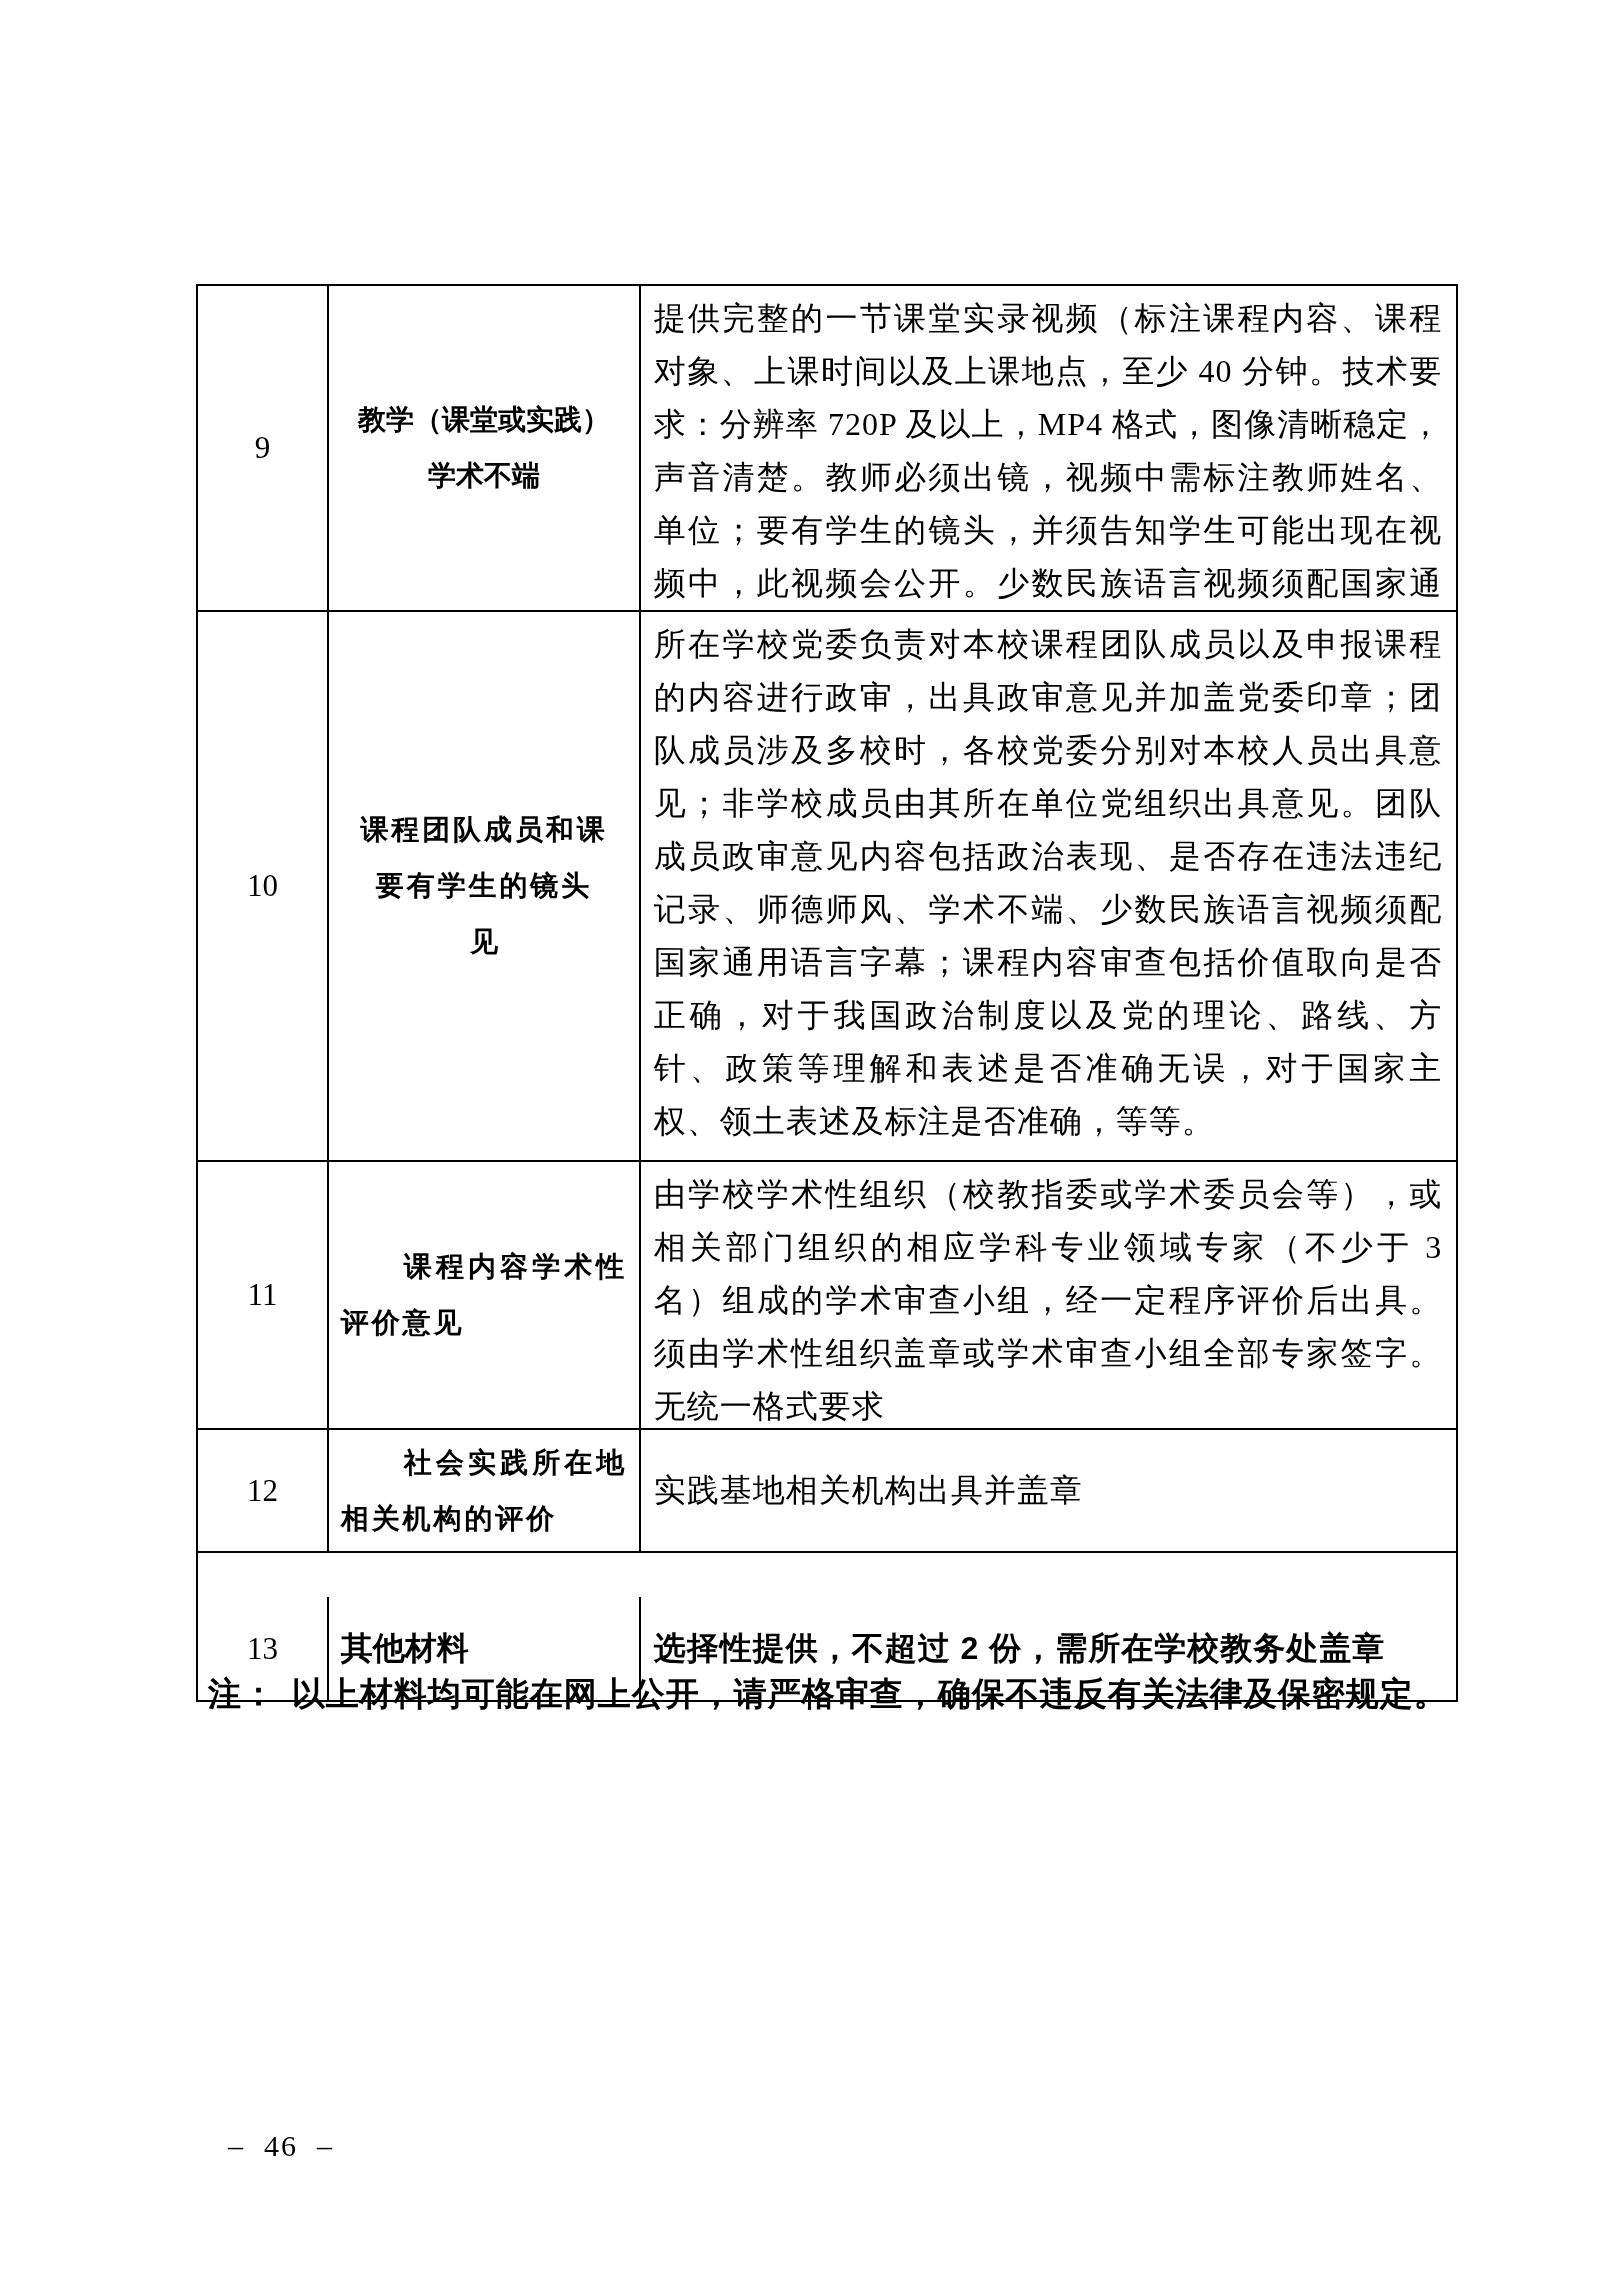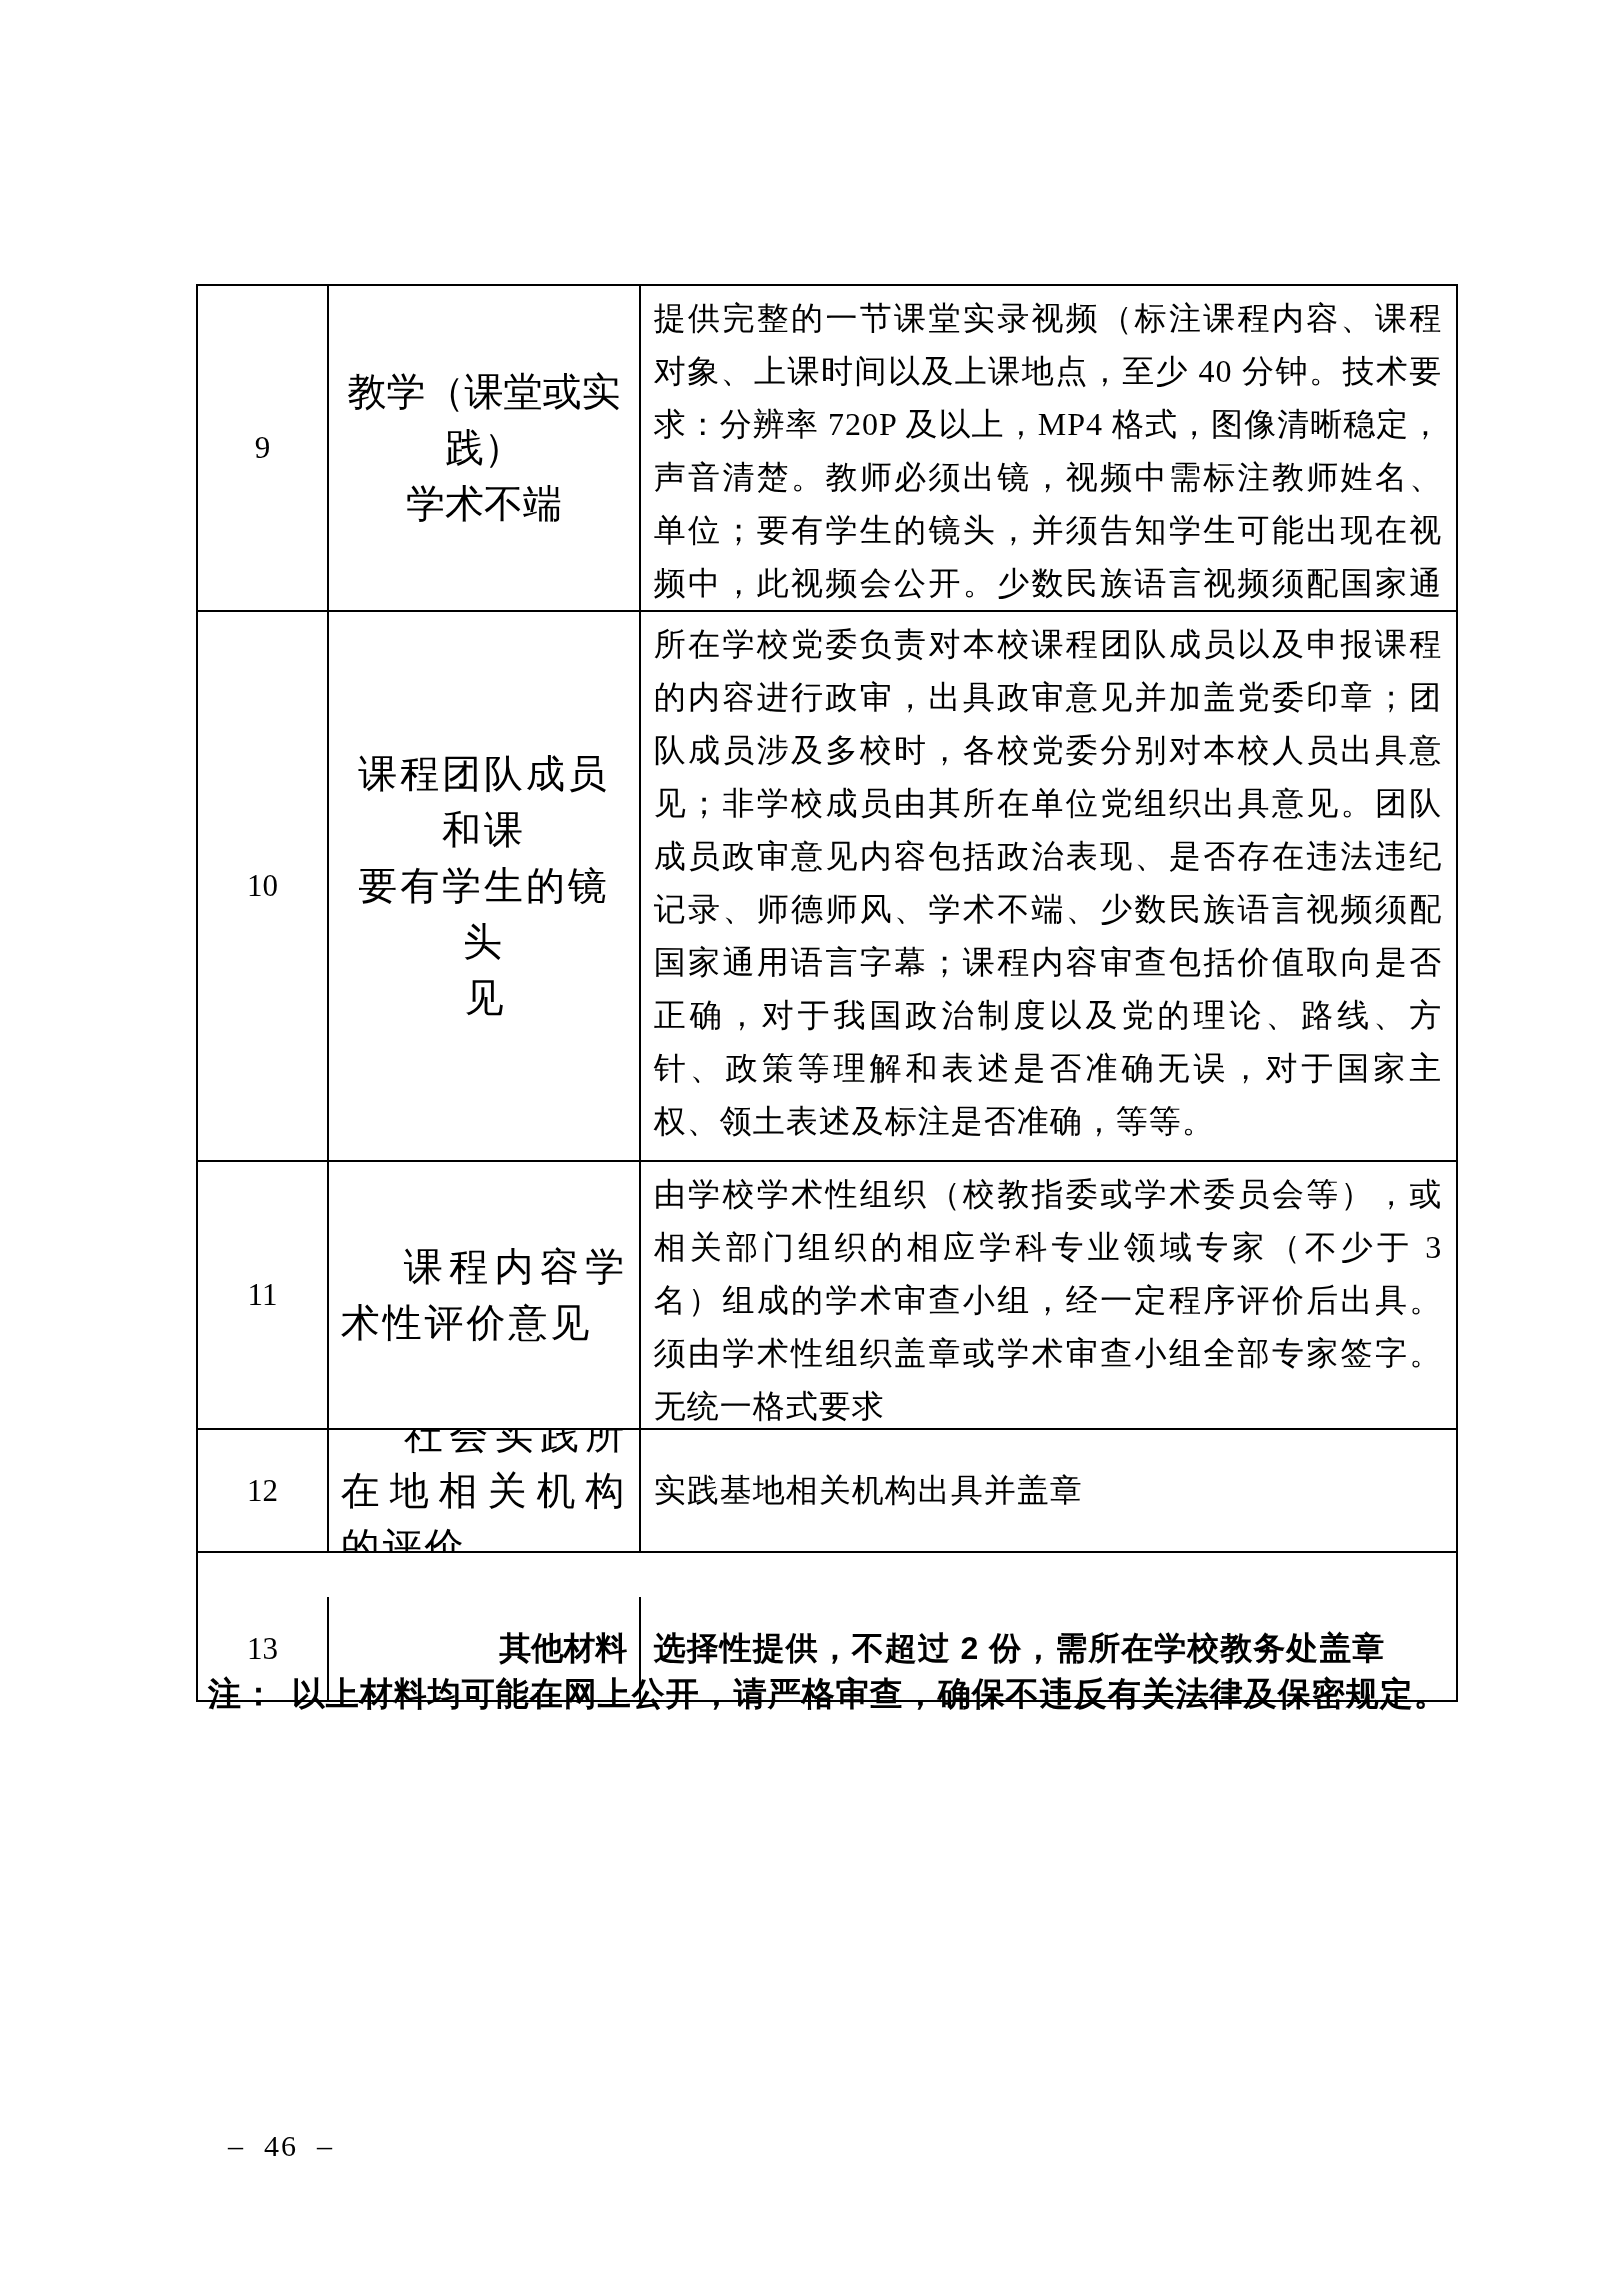--- a/index.html
+++ b/index.html
@@ -51,23 +51,24 @@
     justify-content: center;
     font-size: 31px;
   }
   .cell-label {
     width: 312px;
     flex: 0 0 312px;
     border-right: 2px solid #000000;
     display: flex;
     flex-direction: column;
     justify-content: center;
-    font-size: 39px;
+    font-size: 28px;
     line-height: 56px;
     padding: 0 11.8px;
+    font-weight: bold;
   }
   .label-line { text-align: center; }
   .ls3 { letter-spacing: 2.9px; }
   .label-wrap {
     text-align: justify;
     text-indent: 63px;
     letter-spacing: 2.9px;
   }
   .cell-content {
     flex: 1 1 auto;
@@ -80,21 +81,21 @@
   .cell-content.single {
     display: flex;
     align-items: center;
     text-align: left;
     padding-top: 0;
   }
   .bold-hei {
     font-family: "Liberation Sans", "DejaVu Sans", sans-serif;
     font-weight: 700;
   }
-  .row-13 .cell-label { font-size: 32px; line-height: 39px; align-items: flex-end; }
+  .row-13 .cell-label { font-size: 32px; line-height: 39px; }
   .row-13 .label-line { text-align: left; }
 
   
   .note {
     position: absolute;
     left: 208px;
     top: 1672px;
     width: 1304px;
     font-size: 33px;
     line-height: 43px;

